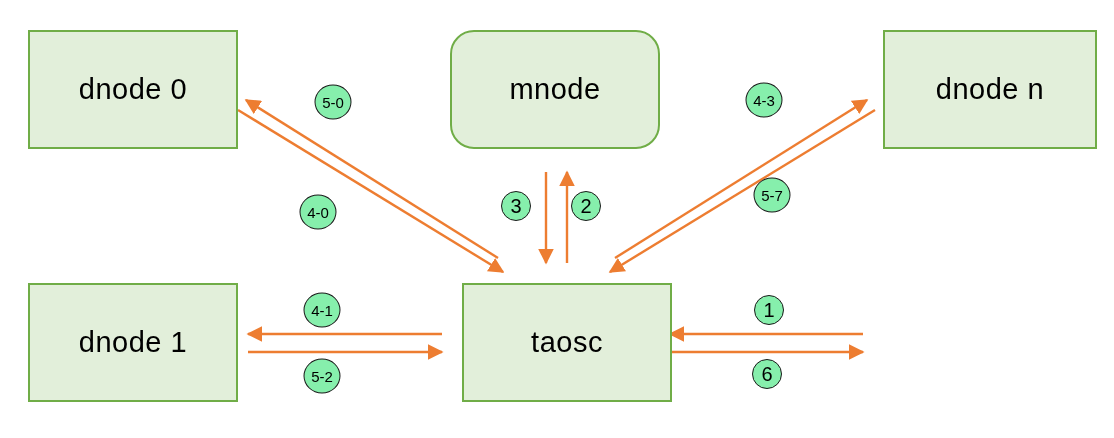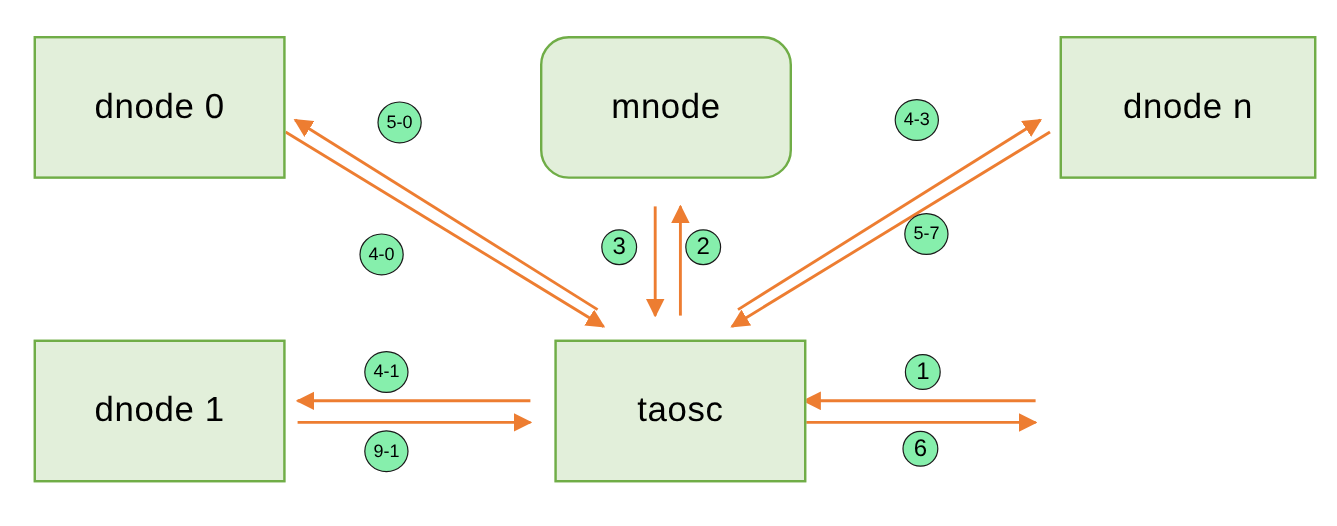--- a/index.html
+++ b/index.html
@@ -100,17 +100,17 @@
   <div class="node" style="left:28px; top:283px; width:210px; height:119px;">dnode 1</div>
   <div class="node" style="left:450px; top:283px; width:210px; height:119px;margin-left:12px;">taosc</div>
 
   <div class="edge-label pair" style="left:333px; top:102px;">5-0</div>
   <div class="edge-label pair" style="left:318px; top:212px;text-align:center;">4-0</div>
   <div class="edge-label digit" style="left:516px; top:206px;">3</div>
   <div class="edge-label digit" style="left:586px; top:206px;">2</div>
   <div class="edge-label pair" style="left:764px; top:100px;">4-3</div>
   <div class="edge-label pair" style="left:772px; top:195px;">5-7</div>
   <div class="edge-label pair" style="left:322px; top:310px;">4-1</div>
-  <div class="edge-label pair" style="left:322px; top:376px;">9-1</div>
+  <div class="edge-label pair" style="left:322px; top:376px;">5-2</div>
   <div class="edge-label digit" style="left:769px; top:310px;">1</div>
   <div class="edge-label digit" style="left:767px; top:374px;">6</div>
 
 </div>
 
 </body></html>

